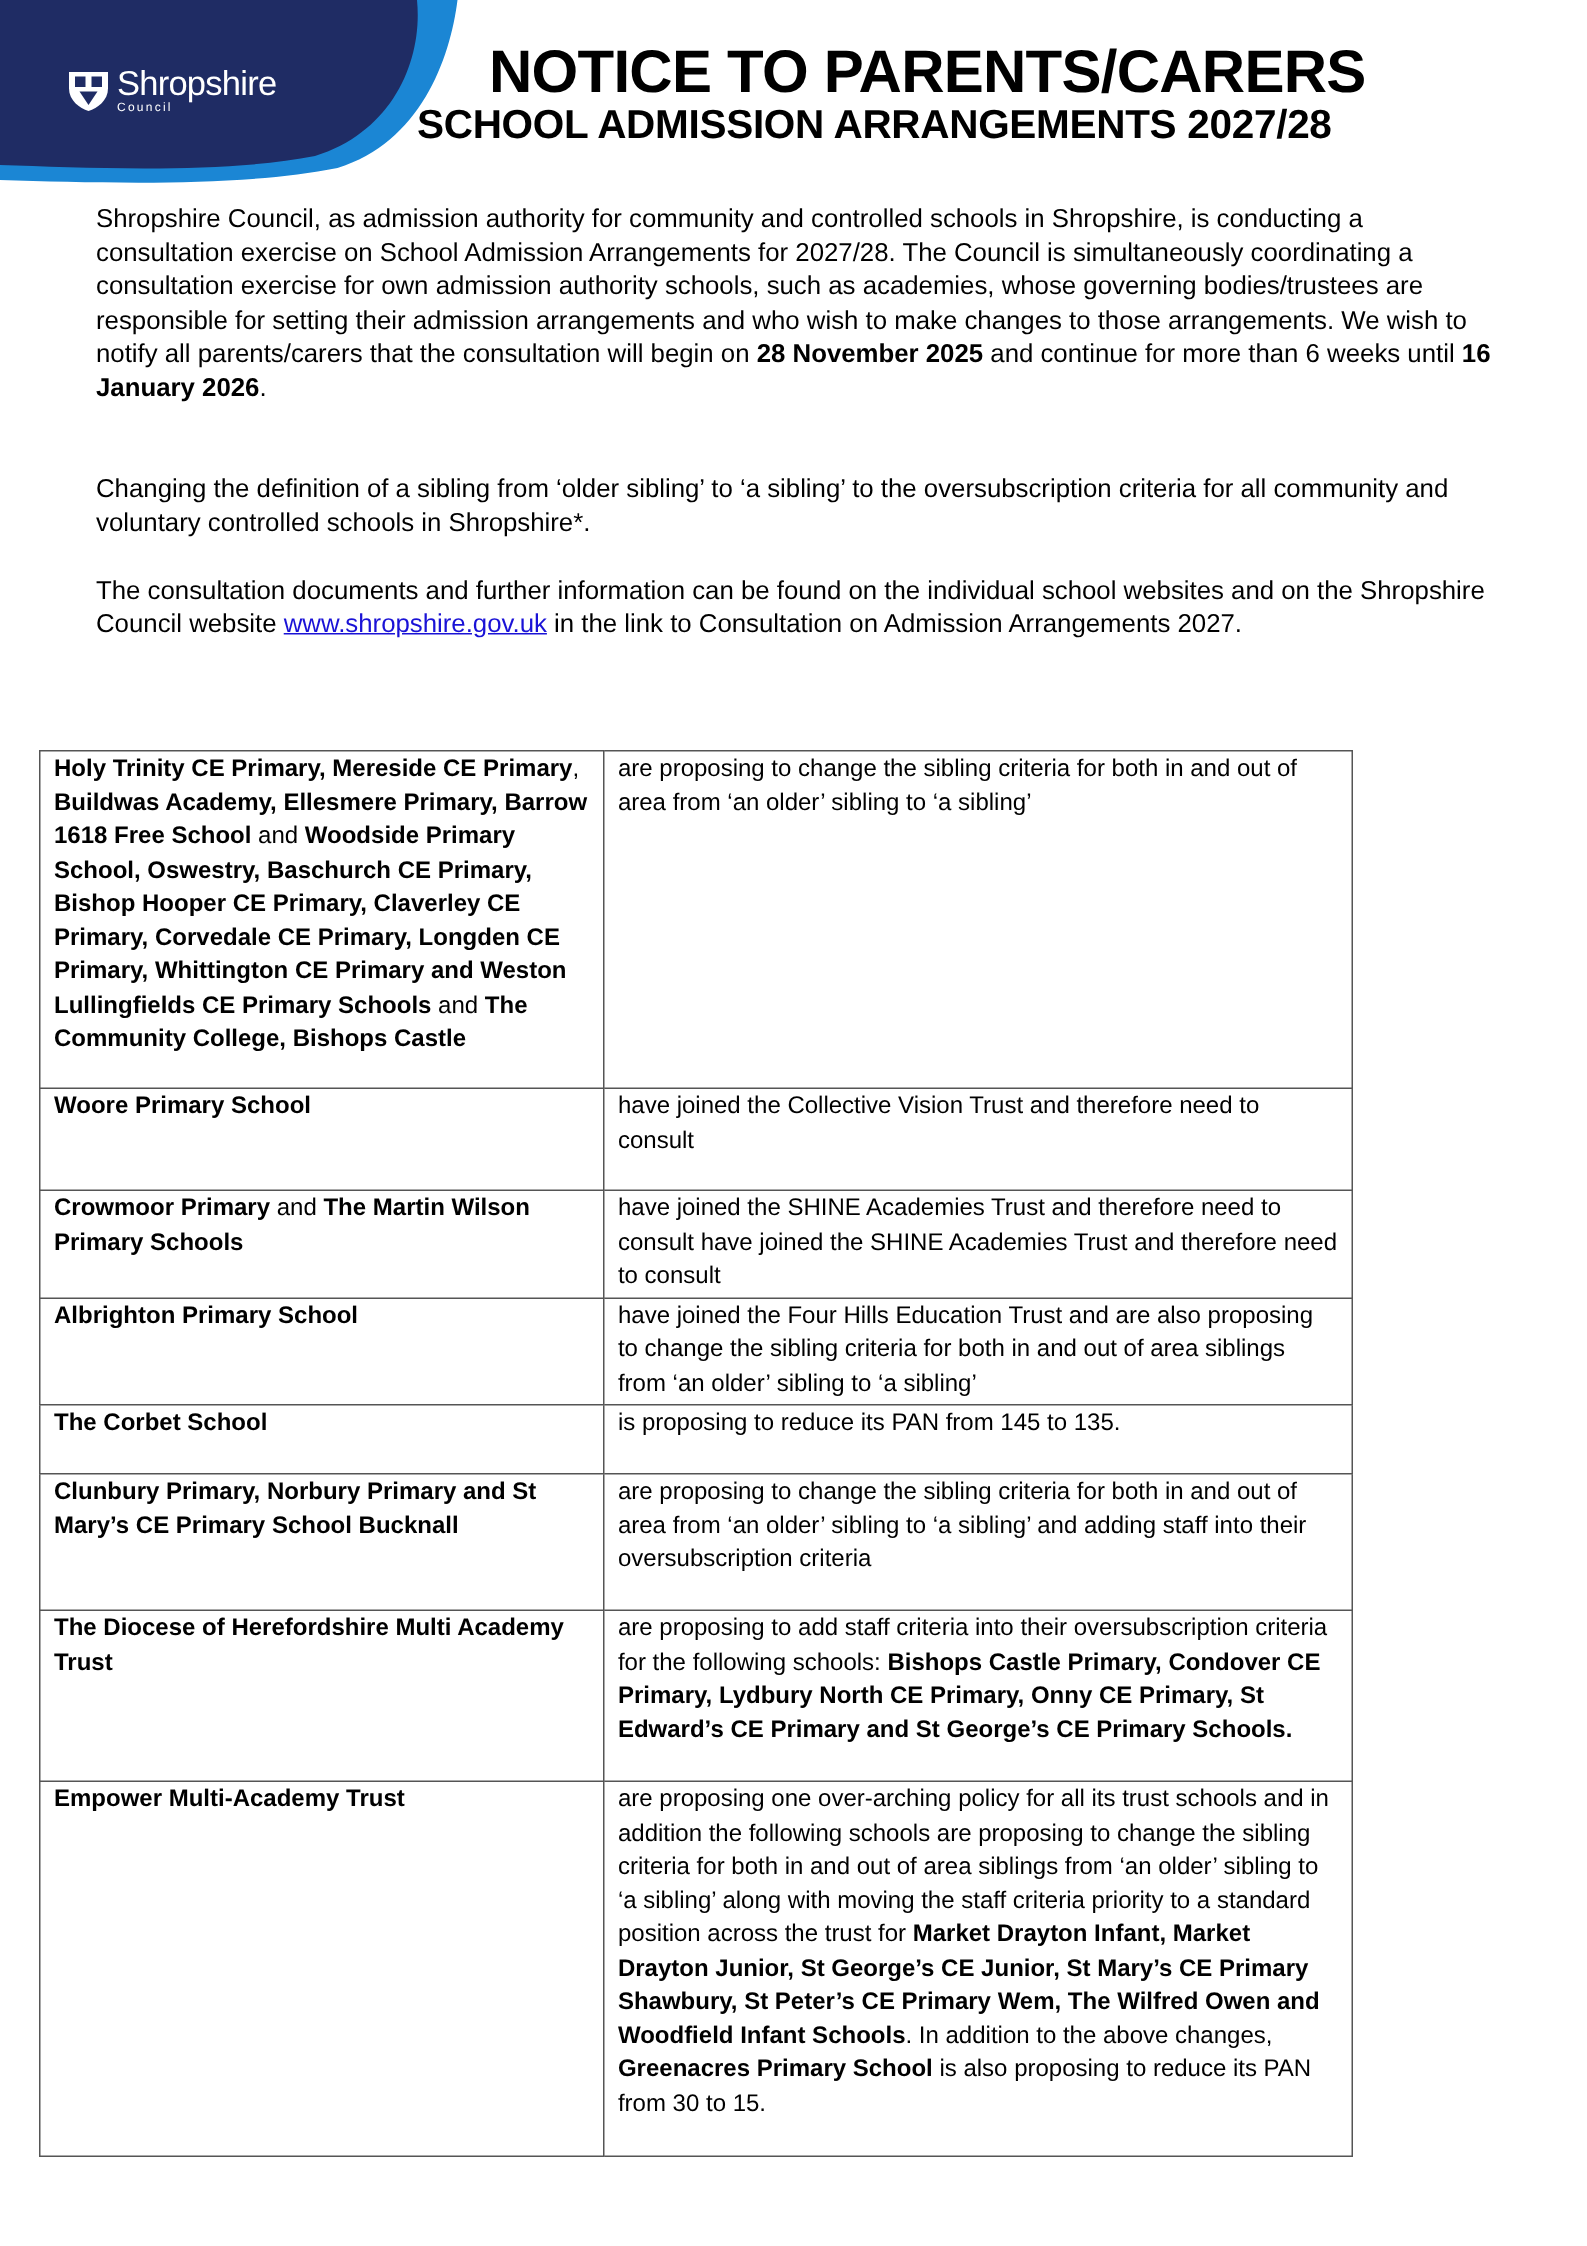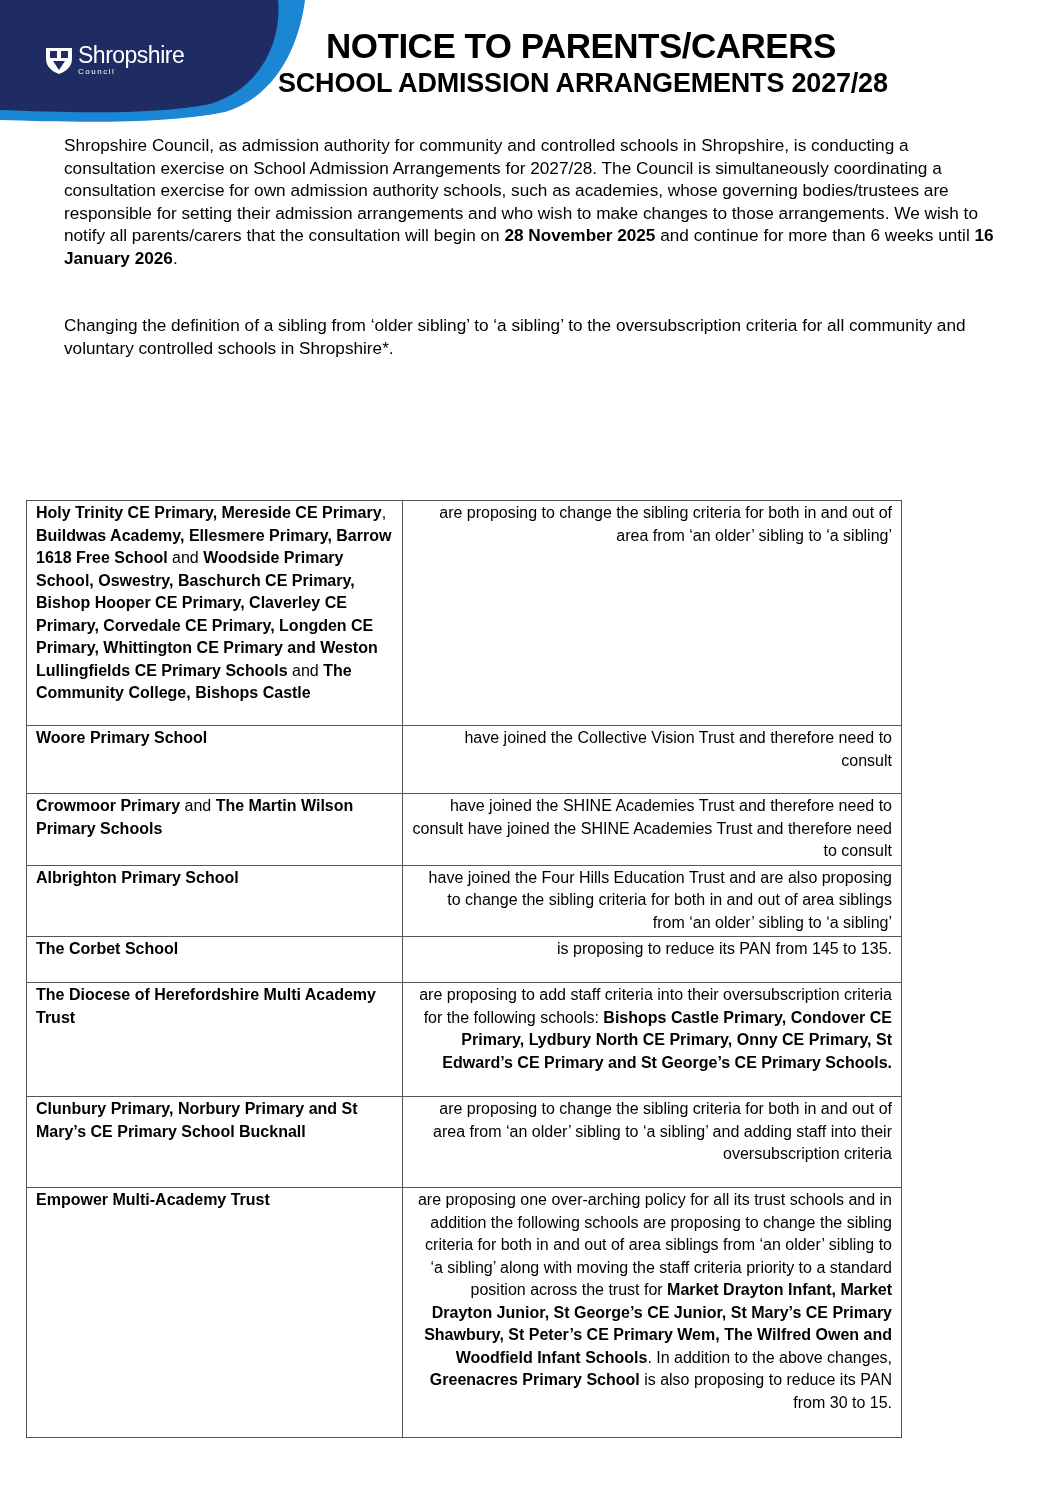--- a/index.html
+++ b/index.html
@@ -4,30 +4,30 @@
 <style>
   html, body { margin:0; padding:0; background:#ffffff; }
   body { width:1058px; height:1497px; position:relative; overflow:hidden;
          font-family:"Liberation Sans", sans-serif; color:#000; }
   .banner { position:absolute; left:0; top:0; width:320px; height:125px; }
   .logo { position:absolute; left:44px; top:44px; display:flex; align-items:center; color:#fff; }
   .logo .crest { width:30px; height:30px; }
   .logo .text { margin-left:4px; line-height:1; }
   .logo .name { font-size:23px; letter-spacing:-0.5px; }
   .logo .sub { font-size:8px; letter-spacing:1.5px; text-align:left; margin-top:1px; }
-  .title1 { position:absolute; left:326px; top:26px; font-size:35px; font-weight:bold; letter-spacing:-0.5px; white-space:nowrap; }
+  .title1 { position:absolute; left:326px; top:26px; font-size:40px; font-weight:bold; letter-spacing:-0.5px; white-space:nowrap; }
   .title2 { position:absolute; left:278px; top:68px; font-size:27px; font-weight:bold; letter-spacing:-0.2px; white-space:nowrap; }
   .body { position:absolute; left:64px; top:134px; width:940px; font-size:17.2px; line-height:22.5px; }
   .body p { margin:0 0 22.5px 0; }
   .u { text-decoration:underline; }
   .link { color:#1a12d6; text-decoration:underline; }
   table { position:absolute; left:26px; top:500px; width:876px; border-collapse:collapse; font-size:16px; line-height:22.5px; }
   td { border:1.5px solid #555; vertical-align:top; padding:1px 9px 2px 9px; }
   td.c1 { width:411px; }
-  td.c2 { width:558px;text-align:right; }
+  td.c2 { width:558px; }
   b { font-weight:bold; }
 </style>
 </head>
 <body>
 
 <svg class="banner" viewBox="0 0 320 125" preserveAspectRatio="none">
   <path d="M0,0 L305,0 C300,40 280,95 225,112 C160,125 70,122 0,120 Z" fill="#1b86d4"></path>
   <path d="M0,0 L278,0 C282,40 262,88 210,104 C150,116 60,112 0,110 Z" fill="#1f2c64"></path>
 </svg>
 
@@ -47,20 +47,23 @@
 <div class="title2">SCHOOL ADMISSION ARRANGEMENTS 2027/28</div>
 
 <div class="body">
   <p>
     <span>Shropshire Council, as admission authority for community and controlled schools in Shropshire, is conducting a consultation exercise on School Admission Arrangements for 2027/28. The Council is simultaneously coordinating a consultation exercise for own admission authority schools, such as academies, whose governing bodies/trustees are responsible for setting their admission arrangements and who wish to make changes to those arrangements.  We wish to notify all parents/carers that the consultation will begin on </span><b>28 November 2025</b><span> and continue for more than 6 weeks until </span><b>16 January 2026</b><span>.</span>
   </p>
   <p>
     <br>
     <span>Changing the definition of a sibling from ‘older sibling’ to ‘a sibling’ to the oversubscription criteria for all community and voluntary controlled schools in Shropshire*.</span>
   </p>
+  <p>
+    <span>The consultation documents and further information can be found on the individual school websites and on the Shropshire Council website </span><a class="link">www.shropshire.gov.uk</a><span> in the link to Consultation on Admission Arrangements 2027.</span>
+  </p>
 </div>
 
 <table>
   <tbody id="tbody">
       <tr style="height: 225px;">
         <td class="c1"><b>Holy Trinity CE Primary, Mereside CE Primary</b><span>, </span><b>Buildwas Academy, Ellesmere Primary, Barrow 1618 Free School</b><span> and </span><b>Woodside Primary School, Oswestry, Baschurch CE Primary, Bishop Hooper CE Primary, Claverley CE Primary, Corvedale CE Primary, Longden CE Primary, Whittington CE Primary and Weston Lullingfields CE Primary Schools</b><span> and </span><b>The Community College, Bishops Castle</b></td>
         <td class="c2"><span>are proposing to change the sibling criteria for both in and out of area from ‘an older’ sibling to ‘a sibling’</span></td>
       </tr>
       <tr style="height: 68px;">
         <td class="c1"><b>Woore Primary School</b></td>
@@ -71,26 +74,26 @@
         <td class="c2"><span>have joined the SHINE Academies Trust and therefore need to consult have joined the SHINE Academies Trust and therefore need to consult</span></td>
       </tr>
       <tr style="height: 68px;">
         <td class="c1"><b>Albrighton Primary School</b></td>
         <td class="c2"><span>have joined the Four Hills Education Trust and are also proposing to change the sibling criteria for both in and out of area siblings from ‘an older’ sibling to ‘a sibling’</span></td>
       </tr>
       <tr style="height: 46px; padding-left: 48px;">
         <td class="c1"><b>The Corbet School</b></td>
         <td class="c2"><span>is proposing to reduce its PAN from 145 to 135.</span></td>
       </tr>
+      <tr style="height: 91px;">
+        <td class="c1"><b>Clunbury Primary, Norbury Primary and St Mary’s CE Primary School Bucknall</b></td>
+        <td class="c2"><span>are proposing to change the sibling criteria for both in and out of area from ‘an older’ sibling to ‘a sibling’ and adding staff into their oversubscription criteria</span></td>
+      </tr>
       <tr style="height: 114px;">
         <td class="c1"><b>The Diocese of Herefordshire Multi Academy Trust</b></td>
         <td class="c2"><span>are proposing to add staff criteria into their oversubscription criteria for the following schools: </span><b>Bishops Castle Primary, Condover CE Primary, Lydbury North CE Primary, Onny CE Primary, St Edward’s CE Primary and St George’s CE Primary Schools.</b></td>
-      </tr>
-      <tr style="height: 91px;">
-        <td class="c1"><b>Clunbury Primary, Norbury Primary and St Mary’s CE Primary School Bucknall</b></td>
-        <td class="c2"><span>are proposing to change the sibling criteria for both in and out of area from ‘an older’ sibling to ‘a sibling’ and adding staff into their oversubscription criteria</span></td>
       </tr>
       <tr style="height: 250px;">
         <td class="c1"><b>Empower Multi-Academy Trust</b></td>
         <td class="c2"><span>are proposing one over-arching policy for all its trust schools and in addition the following schools are proposing to change the sibling criteria for both in and out of area siblings from ‘an older’ sibling to ‘a sibling’ along with moving the staff criteria priority to a standard position across the trust for </span><b>Market Drayton Infant, Market Drayton Junior, St George’s CE Junior, St Mary’s CE Primary Shawbury, St Peter’s CE Primary Wem, The Wilfred Owen and Woodfield Infant Schools</b><span>.  In addition to the above changes, </span><b>Greenacres Primary School</b><span> is also proposing to reduce its PAN from 30 to 15.</span></td>
       </tr>
     </tbody>
 </table>
 
 </body></html>

